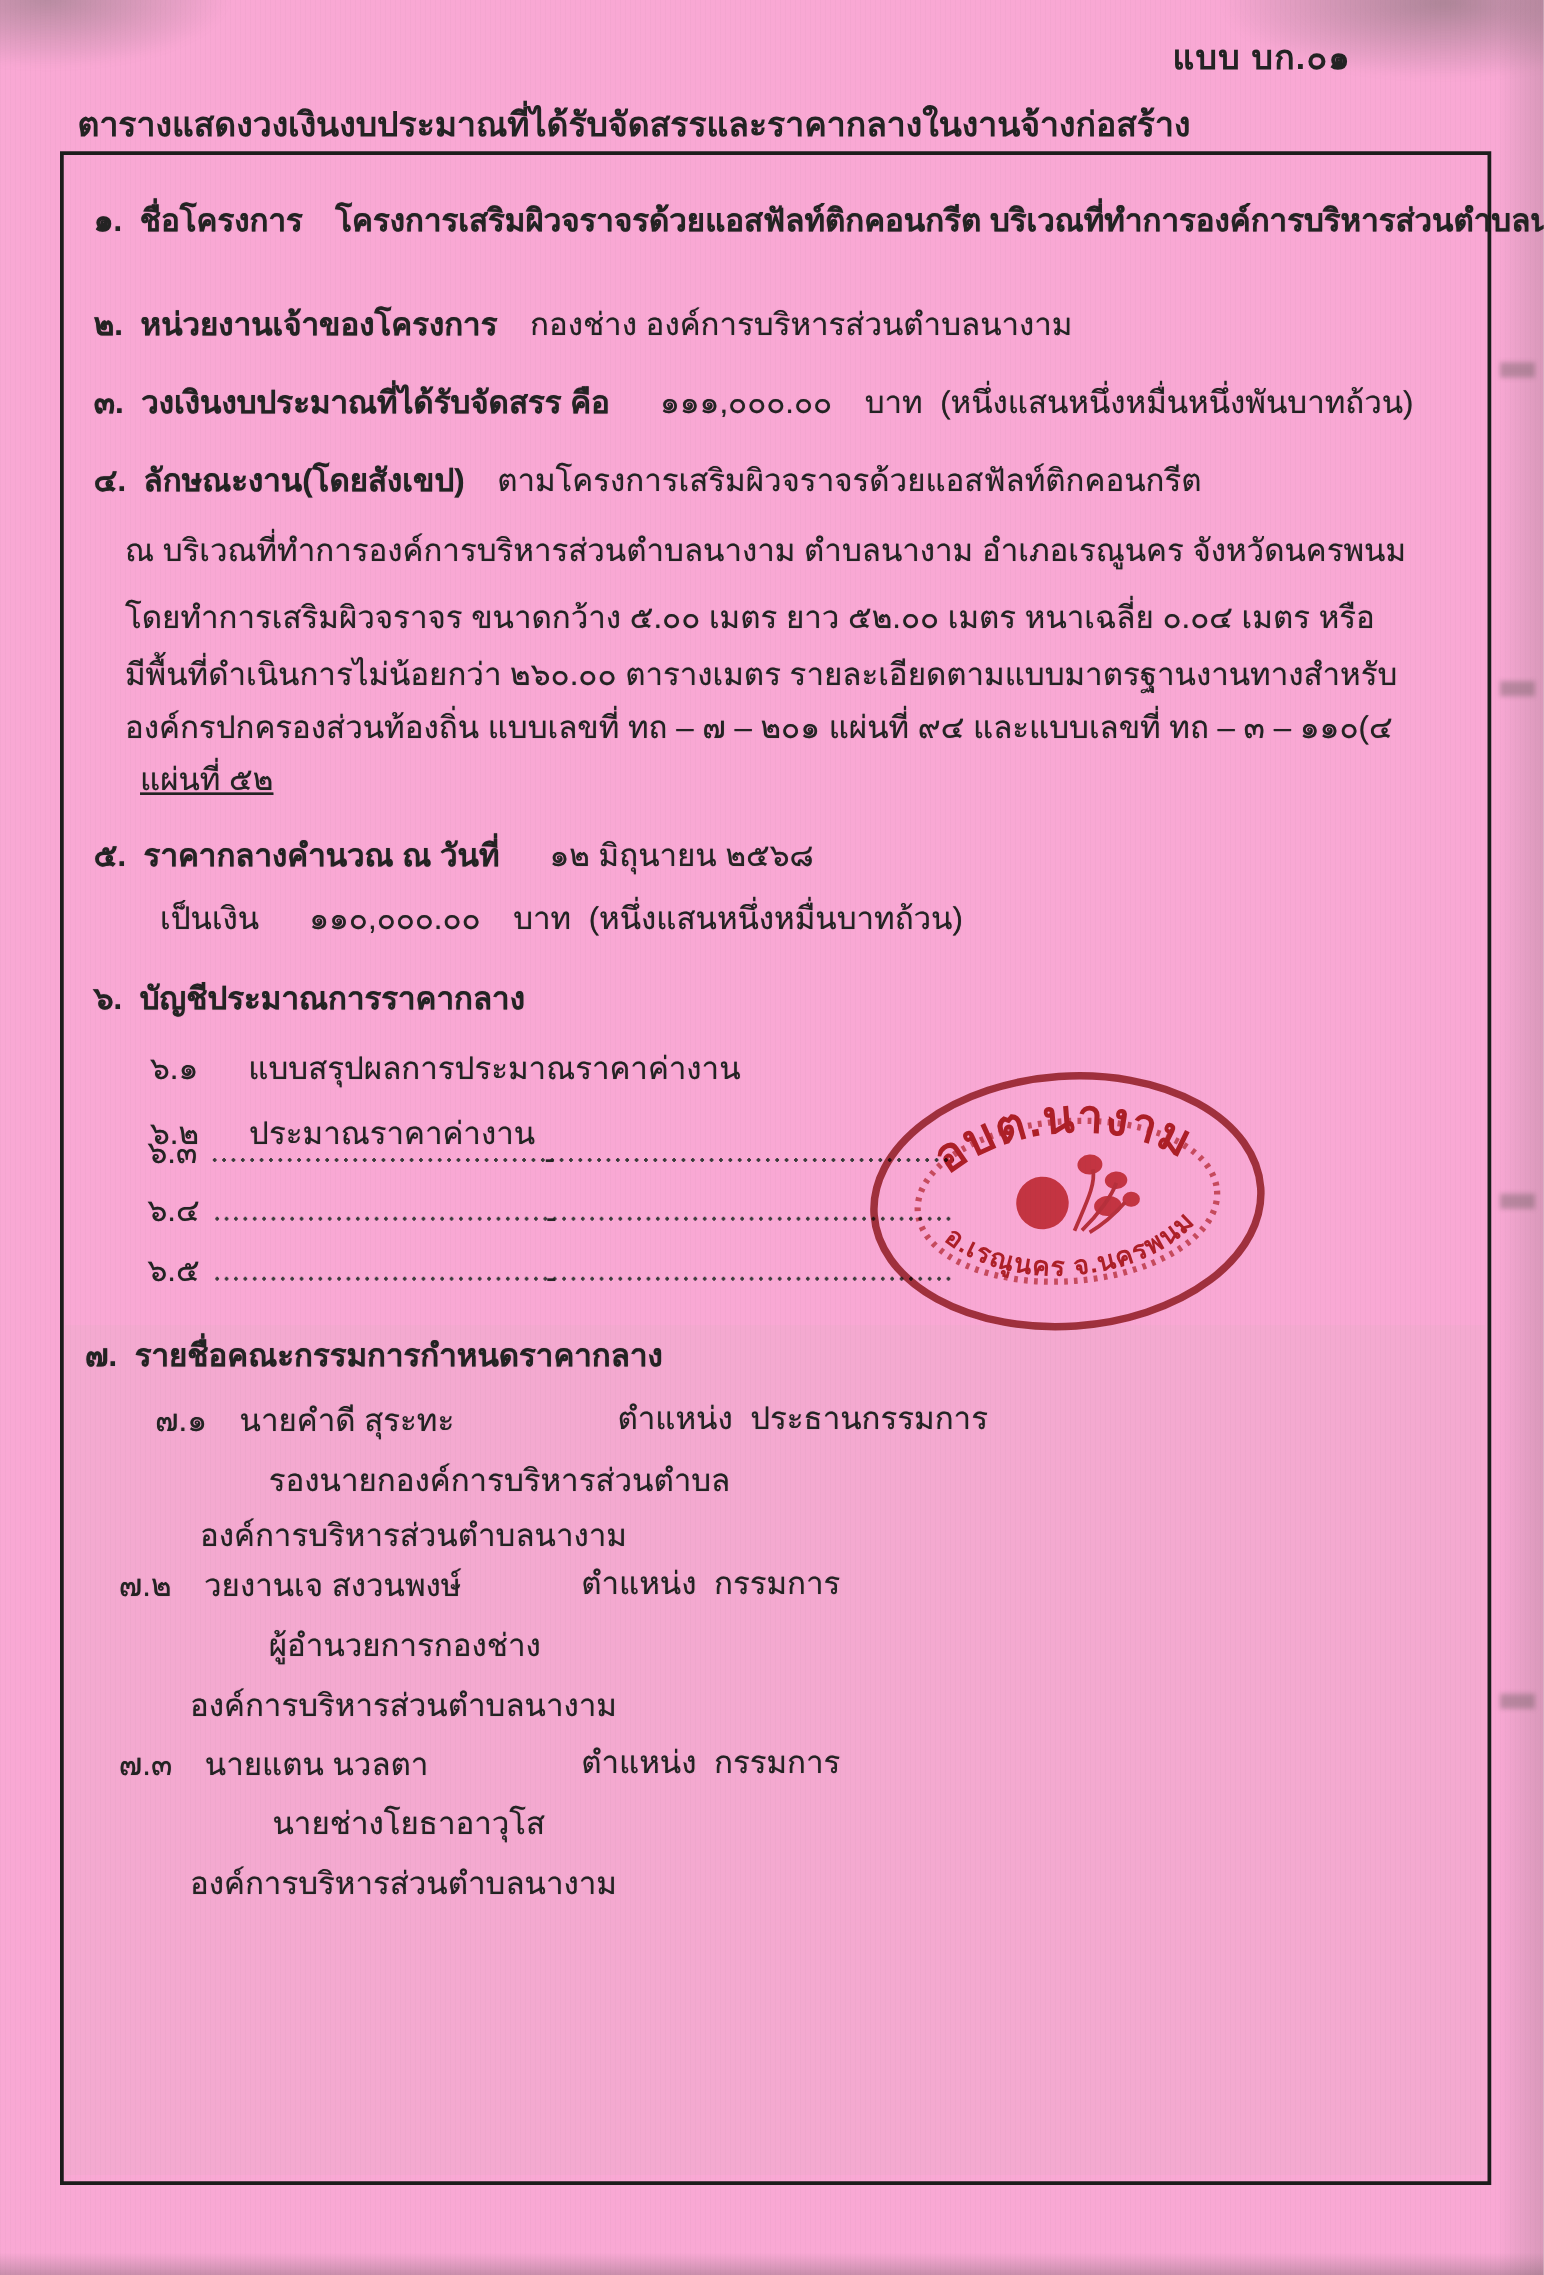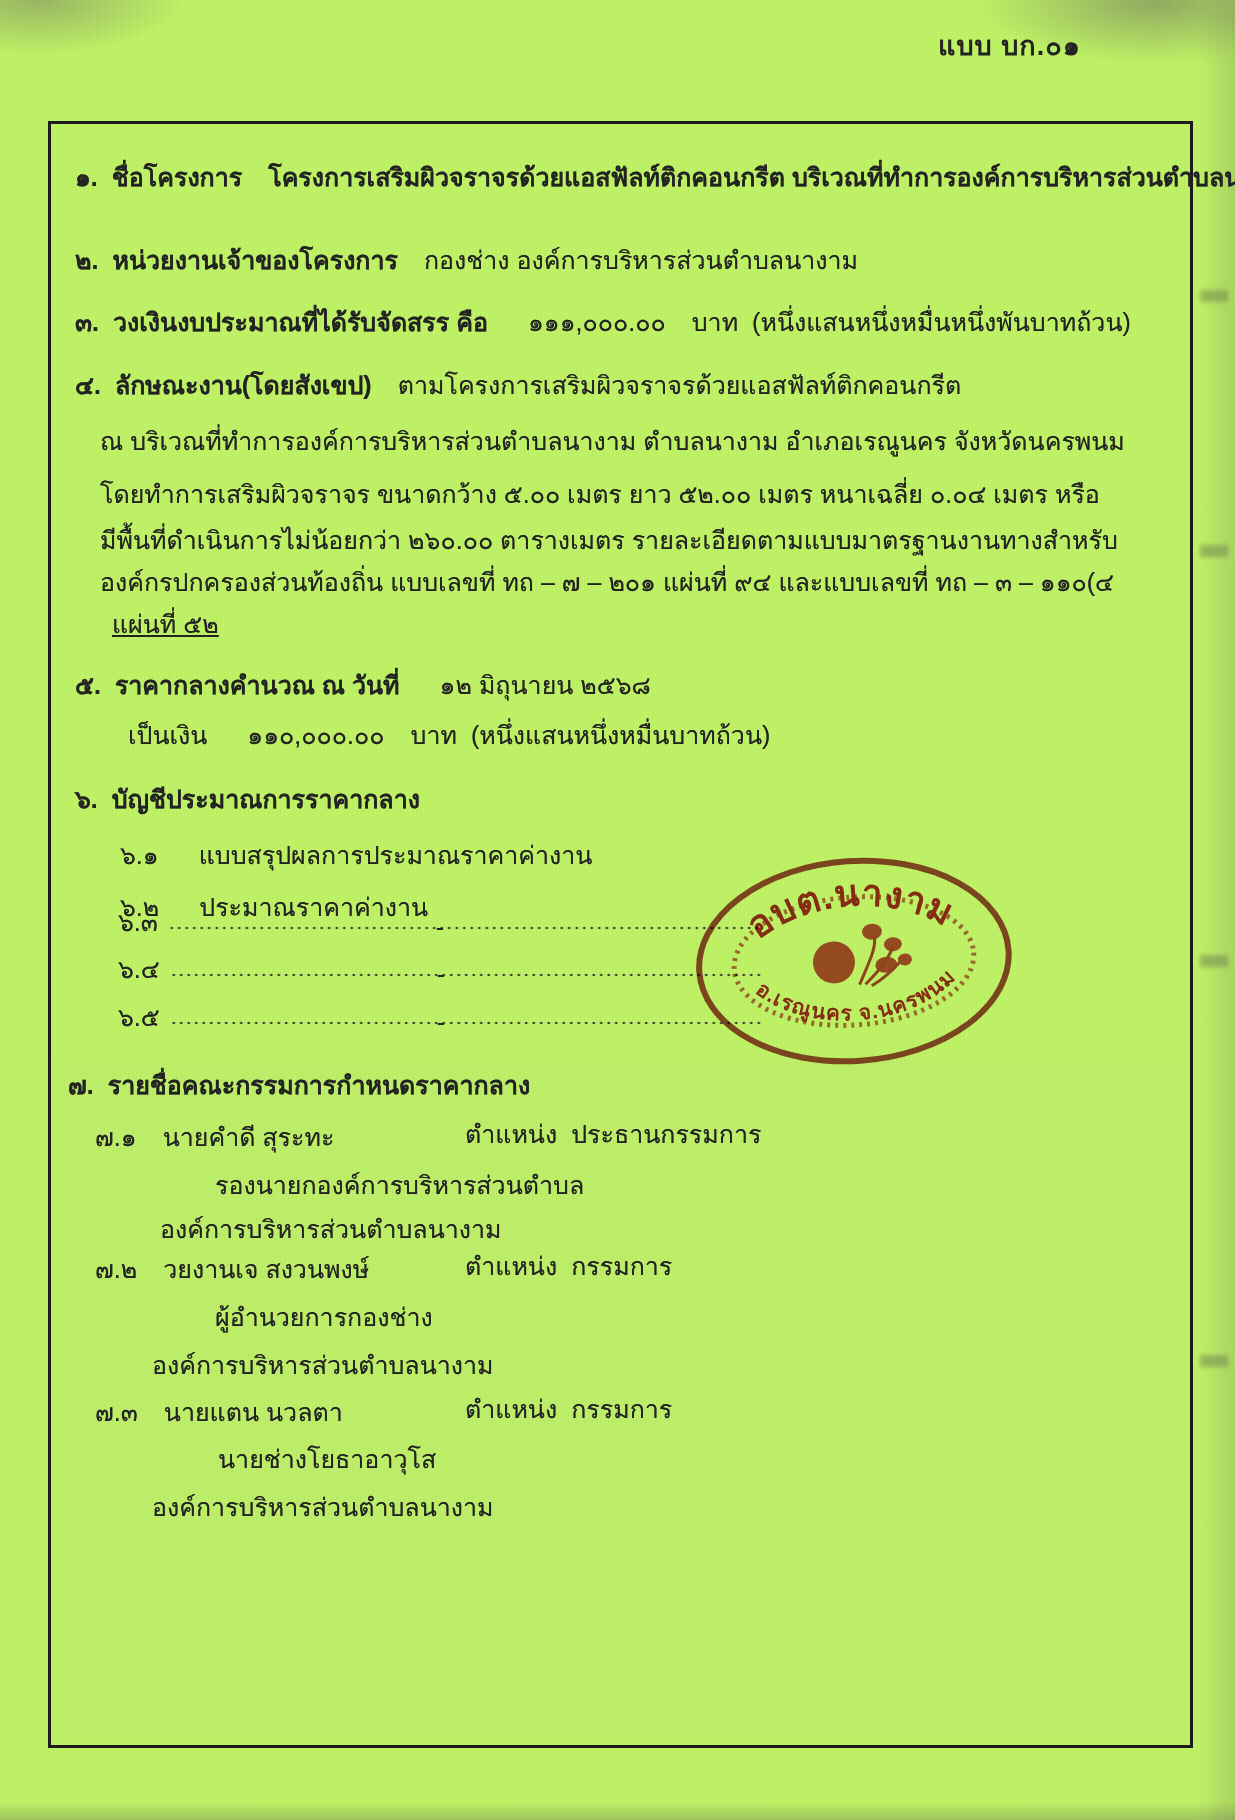--- a/index.html
+++ b/index.html
@@ -1,18 +1,18 @@
 <!DOCTYPE html>
 <html><head>
 <meta charset="utf-8">
 <style>
   html,body{margin:0;padding:0;background:#c9c9c4;}
   .page{
     position:relative;width:1235px;height:1820px;margin:0 auto;
-    background:#bef264;overflow:hidden;
+    background:#f9a8d4;overflow:hidden;
     font-family:"Liberation Sans","DejaVu Sans",sans-serif;
     color:#232323;
   }
   .page::before{
     content:"";position:absolute;inset:0;pointer-events:none;
     background:repeating-linear-gradient(90deg,rgba(125,130,112,.045) 0 1px,rgba(0,0,0,0) 1px 4px);
   }
   .artifact{position:absolute;pointer-events:none;}
   .sm-tl{left:-25px;top:-20px;width:210px;height:75px;
     background:radial-gradient(ellipse at 30% 25%,rgba(104,104,98,.45),rgba(104,104,98,0) 70%);filter:blur(3px);}
@@ -54,21 +54,21 @@
   .l-i7h{left:68px;top:1068px;}
 
   .dotrow{left:118px;display:flex;align-items:flex-end;width:645px;}
   .d1{top:905px;}.d2{top:952px;}.d3{top:1000px;}
   .dots{flex:1;height:8px;margin-left:10px;margin-bottom:7px;position:relative;
     background-image:radial-gradient(circle,#3c3c3c 1.25px,rgba(0,0,0,0) 1.6px);
     background-size:7.5px 8px;background-repeat:repeat-x;background-position:0 50%;}
   .dash{position:absolute;left:45%;top:-14px;font-size:25px;}
 
   .m-row{left:95px;width:1040px;}
-  .m1{top:1120px;}.m2{top:1252px;}.m3{top:1395px;}
+  .m1{top:1120px;margin-left:29px;}.m2{top:1252px;}.m3{top:1395px;}
   .m-pos{position:absolute;left:370px;font-family:Liberation Mono, monospace;}
   .t1{left:215px;top:1168px;}
   .t2{left:215px;top:1300px;}
   .t3{left:218px;top:1442px;}
   .o1{left:160px;top:1212px;}
   .o2{left:152px;top:1348px;}
   .o3{left:152px;top:1490px;}
 
   .stamp{position:absolute;left:688px;top:853px;width:332px;height:218px;
     mix-blend-mode:multiply;opacity:.95;transform:rotate(-4deg);z-index:5;}
@@ -82,20 +82,21 @@
   <div class="artifact sm-tr"></div>
   <div class="artifact edge-right"></div>
   <div class="artifact streak s1"></div>
   <div class="artifact streak s2"></div>
   <div class="artifact streak s3"></div>
   <div class="artifact streak s4"></div>
   <div class="artifact edge-bottom"></div>
   <div class="artifact tint"></div>
 
   <div class="form-code">แบบ บก.๐๑</div>
+  <div class="doc-title">ตารางแสดงวงเงินงบประมาณที่ได้รับจัดสรรและราคากลางในงานจ้างก่อสร้าง</div>
   <div class="doc-box"></div>
 
   <div class="line l-i1">
     <span class="b">๑.</span><span class="b g1">ชื่อโครงการ</span><span class="b g2">โครงการเสริมผิวจราจรด้วยแอสฟัลท์ติกคอนกรีต  บริเวณที่ทำการองค์การบริหารส่วนตำบลนางาม</span>
   </div>
 
   <div class="line l-i2">
     <span class="b">๒.</span><span class="b g1">หน่วยงานเจ้าของโครงการ</span><span class="g2">กองช่าง  องค์การบริหารส่วนตำบลนางาม</span>
   </div>
 

